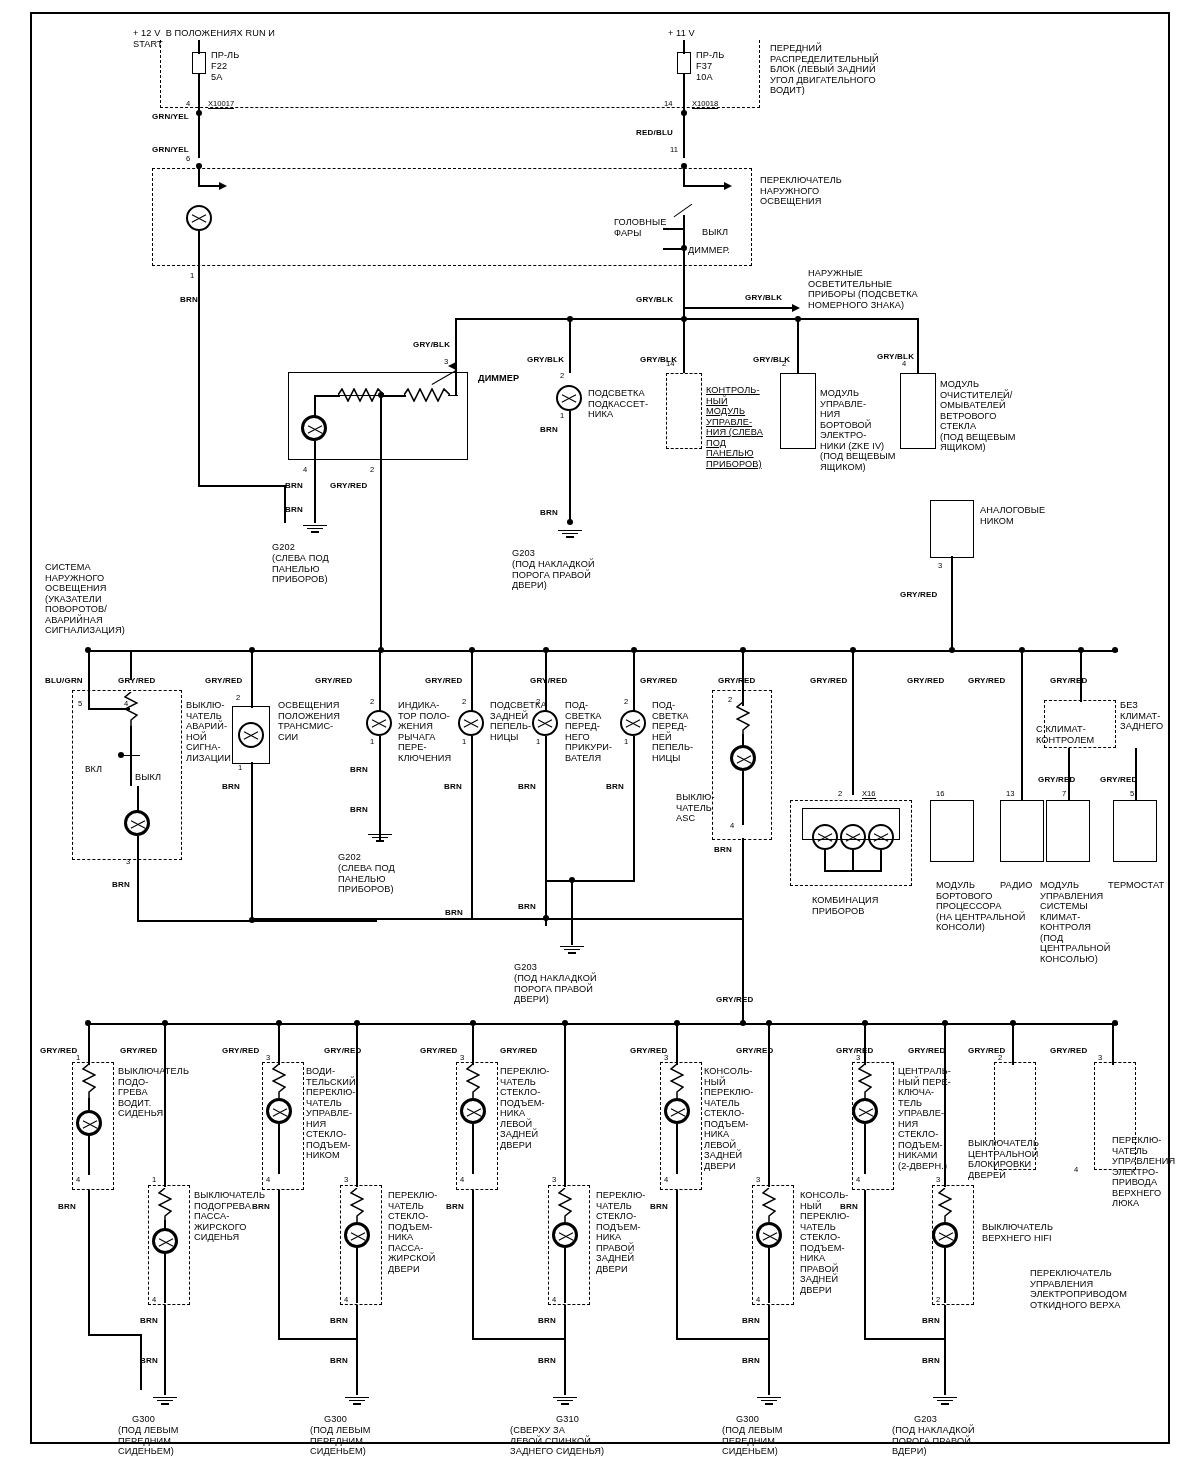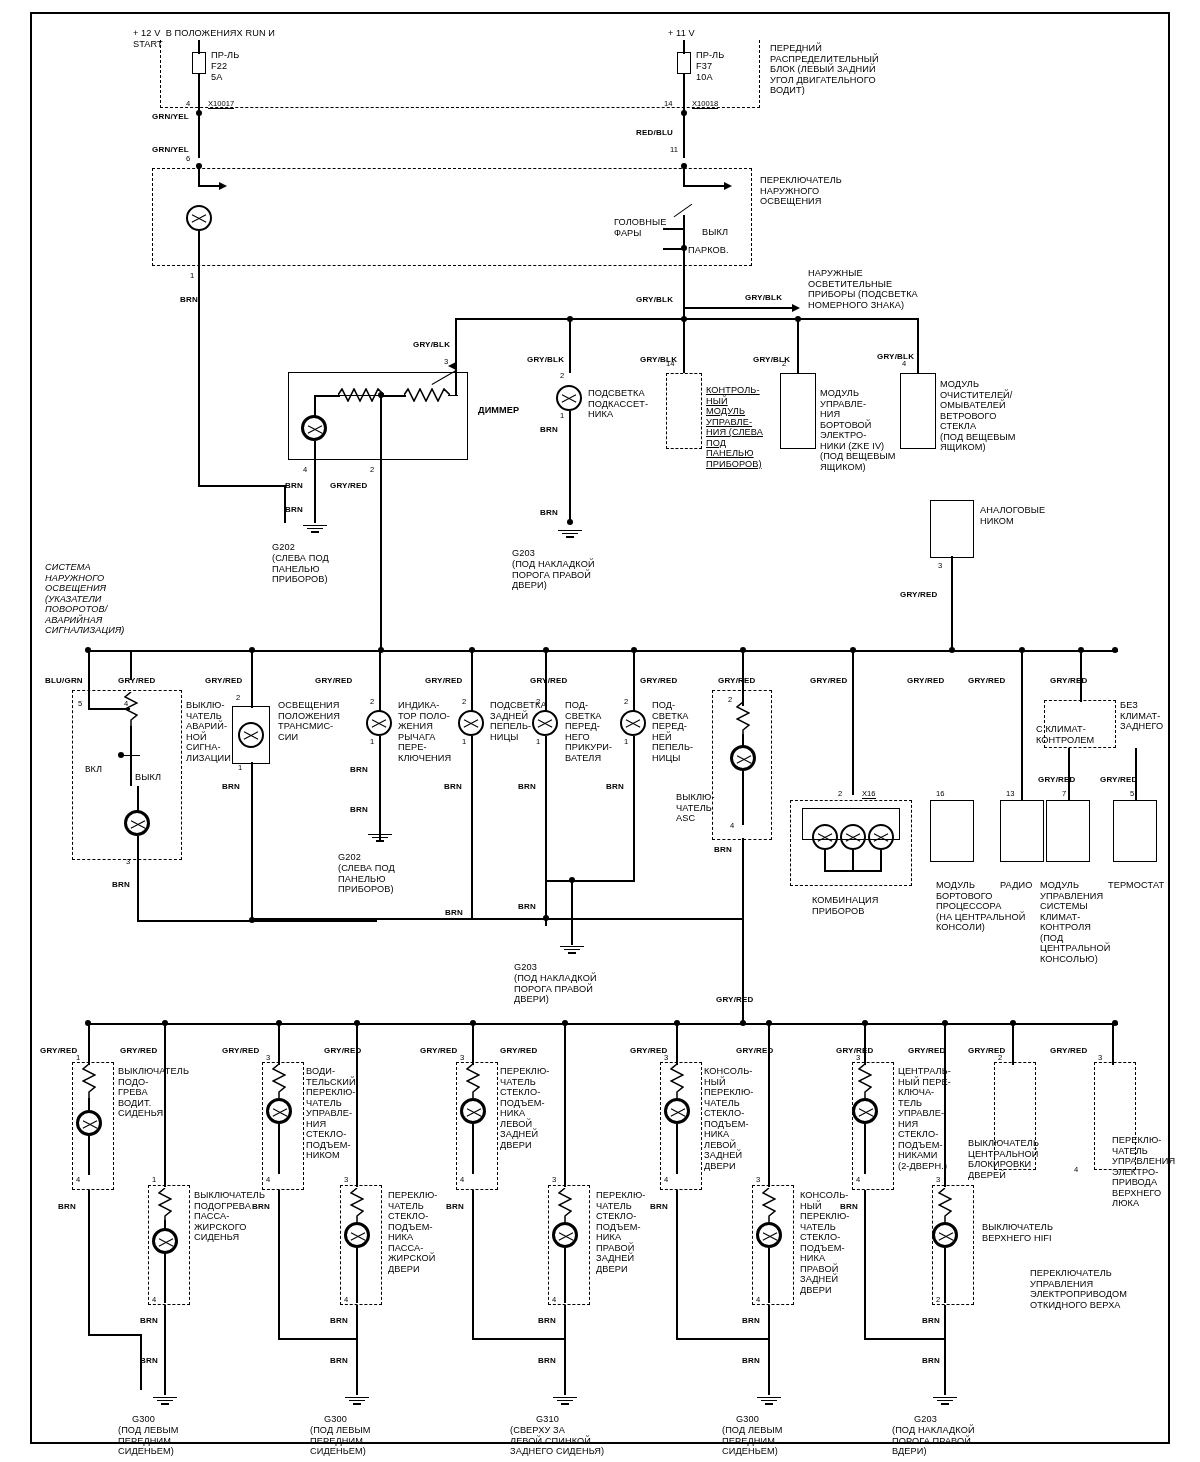--- a/index.html
+++ b/index.html
@@ -1,20 +1,20 @@
 <!DOCTYPE html>
 <html><head>
 <meta charset="utf-8">
 <style>
   html,body{margin:0;padding:0;background:#ffffff;}
   body{font-family:"Liberation Sans",sans-serif;}
   #sheet{position:relative;width:1200px;height:1462px;background:#fff;overflow:hidden;}
   #frame{position:absolute;left:30px;top:12px;width:1140px;height:1432px;border:2px solid #000;box-sizing:border-box;}
   .lbl{position:absolute;font-size:9.2px;line-height:10.5px;color:#000;white-space:pre;letter-spacing:.1px;}
-  .lbl.b{font-weight:bold;margin-top:32px;}
+  .lbl.b{font-weight:bold;}
   .wire{position:absolute;font-size:8px;line-height:9px;font-weight:bold;letter-spacing:.2px;color:#000;white-space:pre;}
   .num{position:absolute;font-size:7.6px;line-height:8px;color:#000;white-space:pre;}
   .h{position:absolute;background:#000;height:1.6px;}
   .v{position:absolute;background:#000;width:1.6px;}
   .hthin{position:absolute;background:#000;height:1.2px;}
   .dashbox{position:absolute;border:1.4px dashed #000;box-sizing:border-box;}
   .solidbox{position:absolute;border:1.5px solid #000;box-sizing:border-box;}
   .dot{position:absolute;width:6px;height:6px;border-radius:50%;background:#000;}
   .lamp{position:absolute;width:26px;height:26px;border-radius:50%;border:2px solid #000;box-sizing:border-box;}
   .lamp.thick{border-width:3.5px;}
@@ -91,21 +91,21 @@
   <div class="v" style="left:198px;top:231px;height:40px;"></div>
   <div class="wire" style="left:180px;top:295px;">BRN</div>
   <div class="num" style="left:190px;top:272px;">1</div>
 
   <div class="v" style="left:683px;top:166px;height:20px;"></div>
   <div class="h" style="left:683px;top:185px;width:42px;"></div>
   <div class="arrow arr-r" style="left:724px;top:182px;"></div>
   <div class="lbl" style="left:614px;top:217px;">ГОЛОВНЫЕ
 ФАРЫ</div>
   <div class="lbl" style="left:702px;top:227px;">ВЫКЛ</div>
-  <div class="lbl" style="left:688px;top:245px;">ПАРКОВ.</div>
+  <div class="lbl" style="left:688px;top:245px;">ДИММЕР.</div>
   <div class="h" style="left:663px;top:228px;width:22px;"></div>
   <div class="h" style="left:663px;top:248px;width:22px;"></div>
   <div class="v" style="left:683px;top:215px;height:58px;"></div>
   <div class="hthin" style="left:672px;top:210px;width:22px;transform:rotate(-35deg);"></div>
   <div class="dot" style="left:681px;top:245px;"></div>
 
   <div class="wire" style="left:636px;top:295px;">GRY/BLK</div>
   <div class="v" style="left:683px;top:271px;height:50px;"></div>
   <div class="h" style="left:455px;top:318px;width:462px;"></div>
   <div class="dot" style="left:681px;top:316px;"></div>
@@ -228,21 +228,21 @@
 (ПОД ВЕЩЕВЫМ
 ЯЩИКОМ)</div>
 
   <div class="solidbox" style="left:930px;top:500px;width:44px;height:58px;"></div>
   <div class="lbl" style="left:980px;top:505px;">АНАЛОГОВЫЕ
 НИКОМ</div>
   <div class="num" style="left:938px;top:562px;">3</div>
   <div class="v" style="left:951px;top:556px;height:96px;"></div>
   <div class="wire" style="left:900px;top:590px;">GRY/RED</div>
 
-  <div class="lbl" style="left:45px;top:562px;font-style:italic;">СИСТЕМА
+  <div class="lbl" style="left:45px;top:562px;">СИСТЕМА
 НАРУЖНОГО
 ОСВЕЩЕНИЯ
 (УКАЗАТЕЛИ
 ПОВОРОТОВ/
 АВАРИЙНАЯ
 СИГНАЛИЗАЦИЯ)</div>
   <div class="h" style="left:88px;top:650px;width:1030px;"></div>
   <div class="dot" style="left:85px;top:647px;"></div>
   <div class="dot" style="left:1112px;top:647px;"></div>
 
@@ -640,21 +640,21 @@
 ПОДЪЕМ-
 НИКА
 ПРАВОЙ
 ЗАДНЕЙ
 ДВЕРИ</div>
   <div class="gnd" style="left:553px;top:1395px;">
       <i></i>
       <i></i>
       <i></i>
     </div>
-  <div class="lbl" style="left:536px;top:1414px;text-align:center;">G310</div>
+  <div class="lbl" style="left:556px;top:1414px;text-align:center;">G310</div>
   <div class="lbl" style="left:510px;top:1425px;">(СВЕРХУ ЗА
 ЛЕВОЙ СПИНКОЙ
 ЗАДНЕГО СИДЕНЬЯ)</div>
 
   <div class="dashbox" style="left:660px;top:1062px;width:42px;height:128px;"></div>
   <div class="num" style="left:664px;top:1054px;">3</div>
   <div class="v" style="left:676px;top:1023px;height:42px;"></div>
   <div class="dot" style="left:674px;top:1020px;"></div>
   <div class="zig" style="left:670px;top:1064px;">
     <svg width="14" height="34" viewBox="0 0 14 34">

